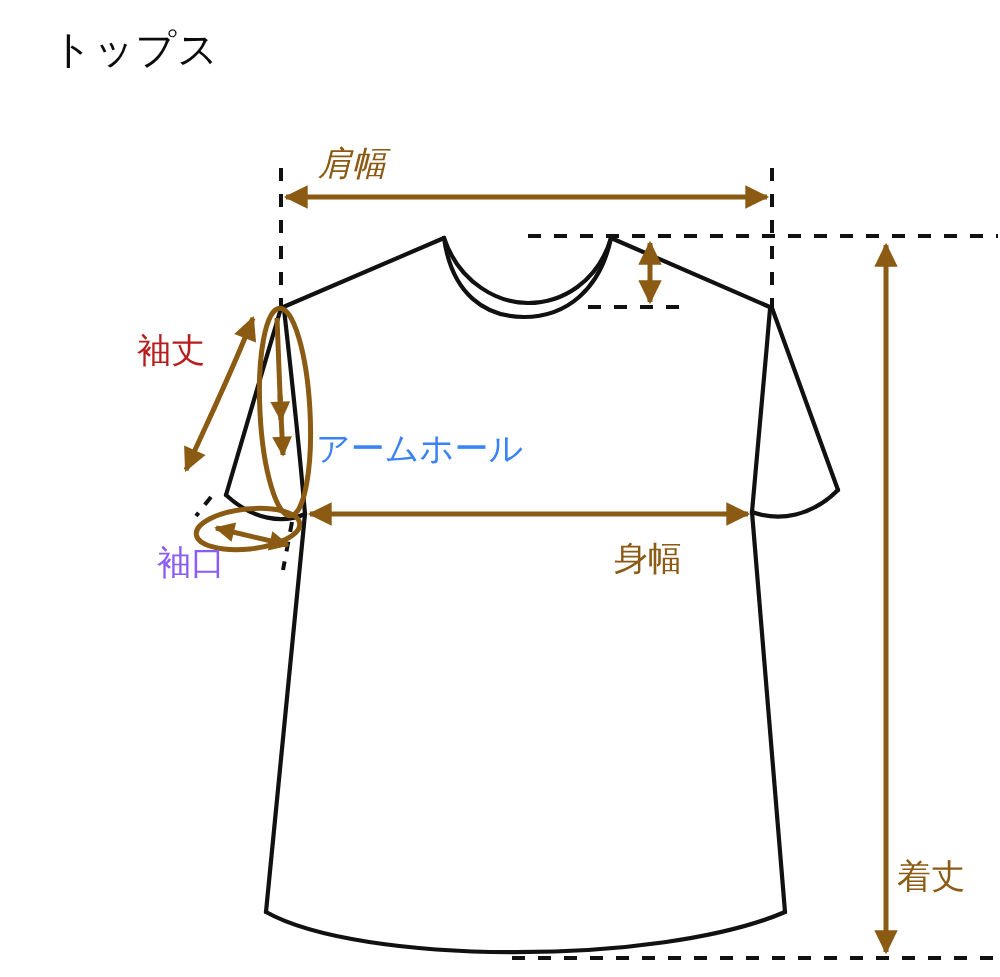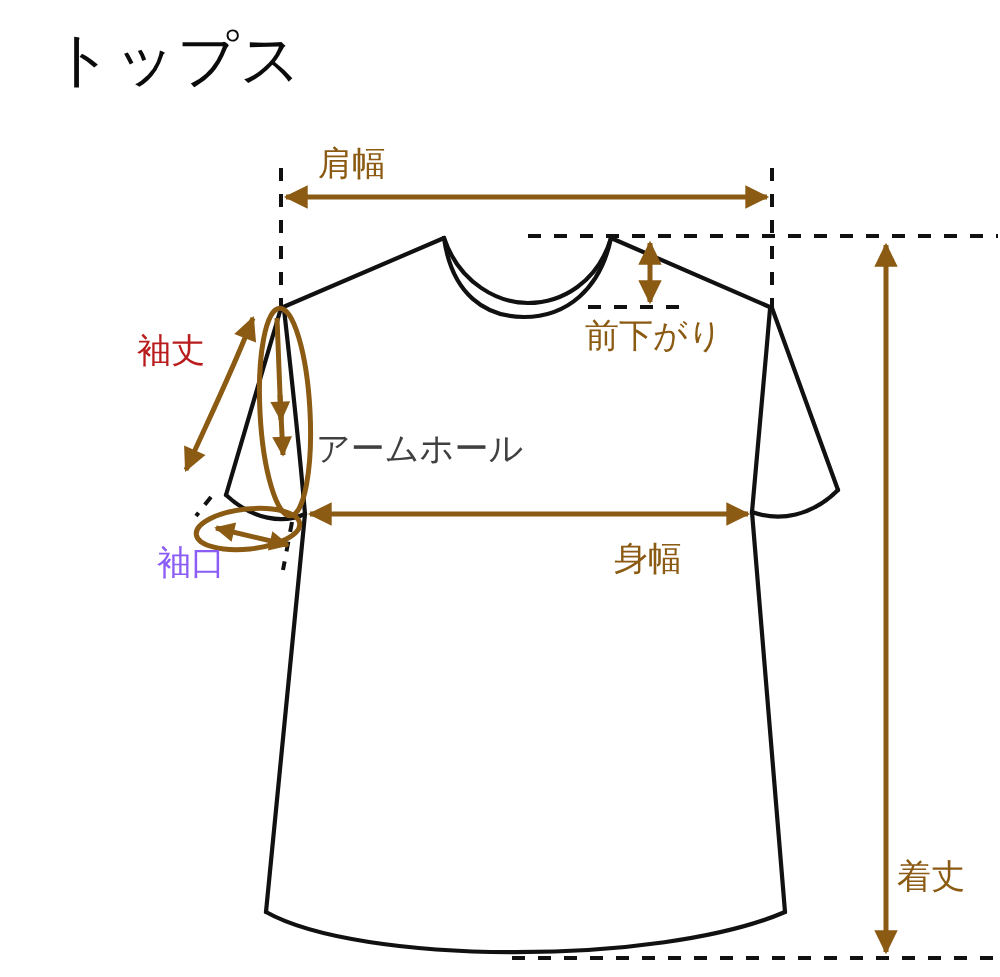--- a/index.html
+++ b/index.html
@@ -28,35 +28,35 @@
     left: 0;
     top: 0;
     width: 1000px;
     height: 977px;
     display: block;
   }
   .page-title {
     position: absolute;
     left: 52px;
     top: 28px;
-    font-size: 60px;
+    font-size: 40px;
     line-height: 1.05;
     letter-spacing: 0.02em;
     color: #0b0b0b;
     white-space: nowrap;
     user-select: none;
   }
   .dim-label {
     position: absolute;
     font-size: 34px;
     line-height: 1;
     white-space: nowrap;
     user-select: none;
   }
-  .lbl-shoulder-width { left: 318px; top: 146px; }
+  .lbl-shoulder-width { left: 318px; top: 146px; font-style: italic; }
   .lbl-front-drop     { left: 585px; top: 318px; }
   .lbl-sleeve-length  { left: 137px; top: 333px; }
   .lbl-armhole        { left: 316px; top: 431px; }
   .lbl-cuff           { left: 157px; top: 545px; }
   .lbl-body-width     { left: 614px; top: 541px; text-align: right; }
   .lbl-garment-length { left: 897px; top: 859px; }
 </style>
 </head>
 <body>
 
@@ -150,25 +150,24 @@
       <line x1="288" y1="545" x2="216" y2="528" stroke="#8b5a13" stroke-width="5" marker-start="url(#arrow-small-end)" marker-end="url(#arrow-small-end)"></line>
     </g>
 
     <g>
       <line x1="886" y1="245" x2="886" y2="952" stroke="#8b5a13" stroke-width="5" marker-start="url(#arrow-start)" marker-end="url(#arrow-end)"></line>
     </g>
   </svg>
 
   <div class="dim-label lbl-shoulder-width" style="color:#8b5a13">肩幅</div>
 
-  <div class="dim-label lbl-front-drop" style="color:#8b5a13">前下がり</div>
 
   <div class="dim-label lbl-sleeve-length" style="color:#b91c1c">袖丈</div>
 
-  <div class="dim-label lbl-armhole" style="color:#404040">アームホール</div>
+  <div class="dim-label lbl-armhole" style="color:#3b82f6">アームホール</div>
 
   <div class="dim-label lbl-cuff" style="color:#8b5cf6">袖口</div>
 
   <div class="dim-label lbl-body-width" style="color:#8b5a13">身幅</div>
 
   <div class="dim-label lbl-garment-length" style="color:#8b5a13">着丈</div>
 
 </div>
 
 </body></html>

